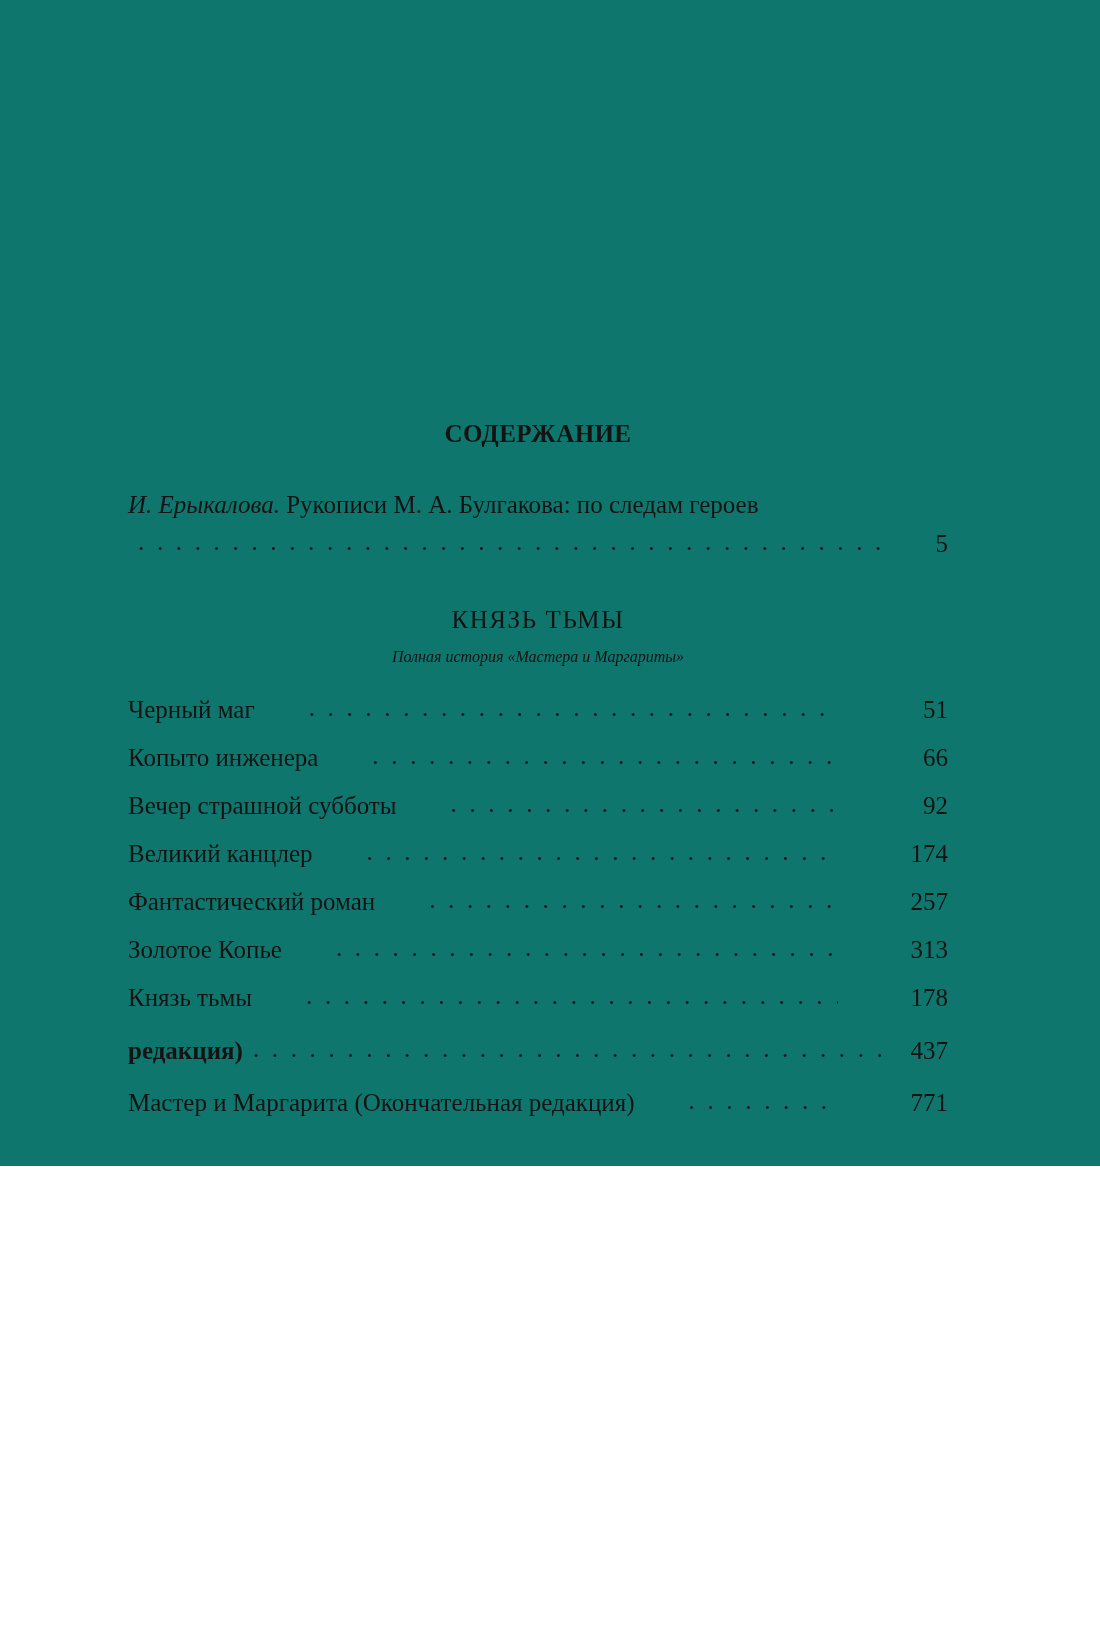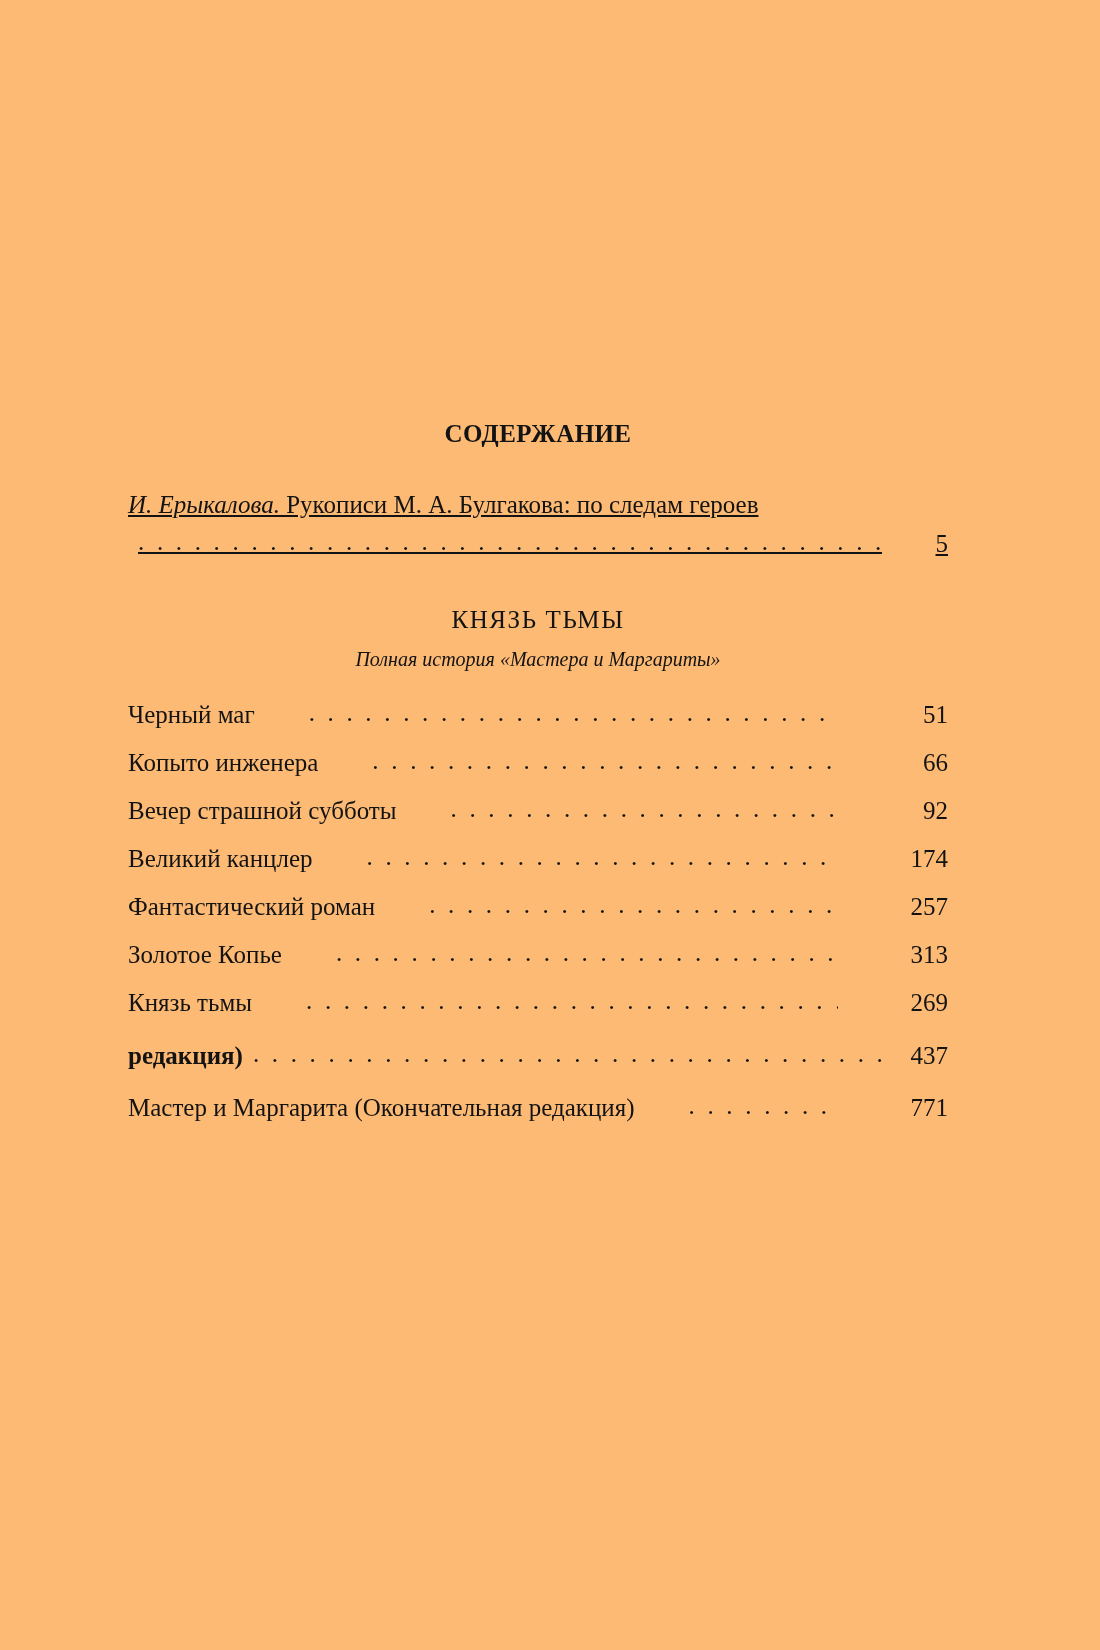--- a/index.html
+++ b/index.html
@@ -3,22 +3,22 @@
 <meta charset="utf-8">
 <style>
   html, body {
     margin: 0;
     padding: 0;
     background: #ffffff;
   }
   .page {
     position: relative;
     width: 1100px;
-    height: 1650px;
-    background: #fdba74;
+    height: 1166px;
+    background: #0f766e;
     font-family: "Liberation Serif", "DejaVu Serif", serif;
     color: #131313;
     overflow: hidden;
   }
   .content {
     position: absolute;
     left: 128px;
     top: 420px;
     width: 820px;
   }
@@ -27,21 +27,20 @@
     font-weight: bold;
     text-align: center;
     letter-spacing: 0.4px;
     margin: 0 0 38px 0;
   }
   
   .intro-entry {
     font-size: 25px;
     line-height: 1.55;
     margin-bottom: 42px;
-    text-decoration: underline;
   }
   .intro-line1 {
     display: block;
     white-space: nowrap;
   }
   .intro-author {
     font-style: italic;
   }
   .intro-line2 {
     display: flex;
@@ -73,21 +72,21 @@
   .section-head {
     text-align: center;
     margin: 42px 0 30px 0;
   }
   .section-title {
     font-size: 25px;
     letter-spacing: 1.6px;
     margin-bottom: 14px;
   }
   .section-subtitle {
-    font-size: 20px;
+    font-size: 16px;
     font-style: italic;
   }
   
   .toc-row {
     display: flex;
     align-items: baseline;
     width: 100%;
     font-size: 25px;
     margin-bottom: 20px;
     gap: 44px;
@@ -170,21 +169,21 @@
 
     <div class="toc-row">
       <span class="entry-title">Золотое Копье</span>
       <span class="leader">. . . . . . . . . . . . . . . . . . . . . . . . . . . . . . . . . . . . . . . . . . . . . . . . . . . . . . . . . . . . . . . . . . . . . . . . . . . . . . . . . . . . . . . . . . . . . . . . . . . . . . . . . . . . . . . . . . . . . . . .</span>
       <span class="page-num">313</span>
     </div>
 
     <div class="toc-row">
       <span class="entry-title">Князь тьмы</span>
       <span class="leader">. . . . . . . . . . . . . . . . . . . . . . . . . . . . . . . . . . . . . . . . . . . . . . . . . . . . . . . . . . . . . . . . . . . . . . . . . . . . . . . . . . . . . . . . . . . . . . . . . . . . . . . . . . . . . . . . . . . . . . . .</span>
-      <span class="page-num">269</span>
+      <span class="page-num">178</span>
     </div>
 
     <div class="toc-row-wrap">
       <span class="wrap-line2">
         <span class="entry-title">редакция)</span>
         <span class="leader">. . . . . . . . . . . . . . . . . . . . . . . . . . . . . . . . . . . . . . . . . . . . . . . . . . . . . . . . . . . . . . . . . . . . . . . . . . . . . . . . . . . . . . . . . . . . . . . . . . . . . . . . . . . . . . . . . . . . . . . .</span>
         <span class="page-num">437</span>
       </span>
     </div>
 

